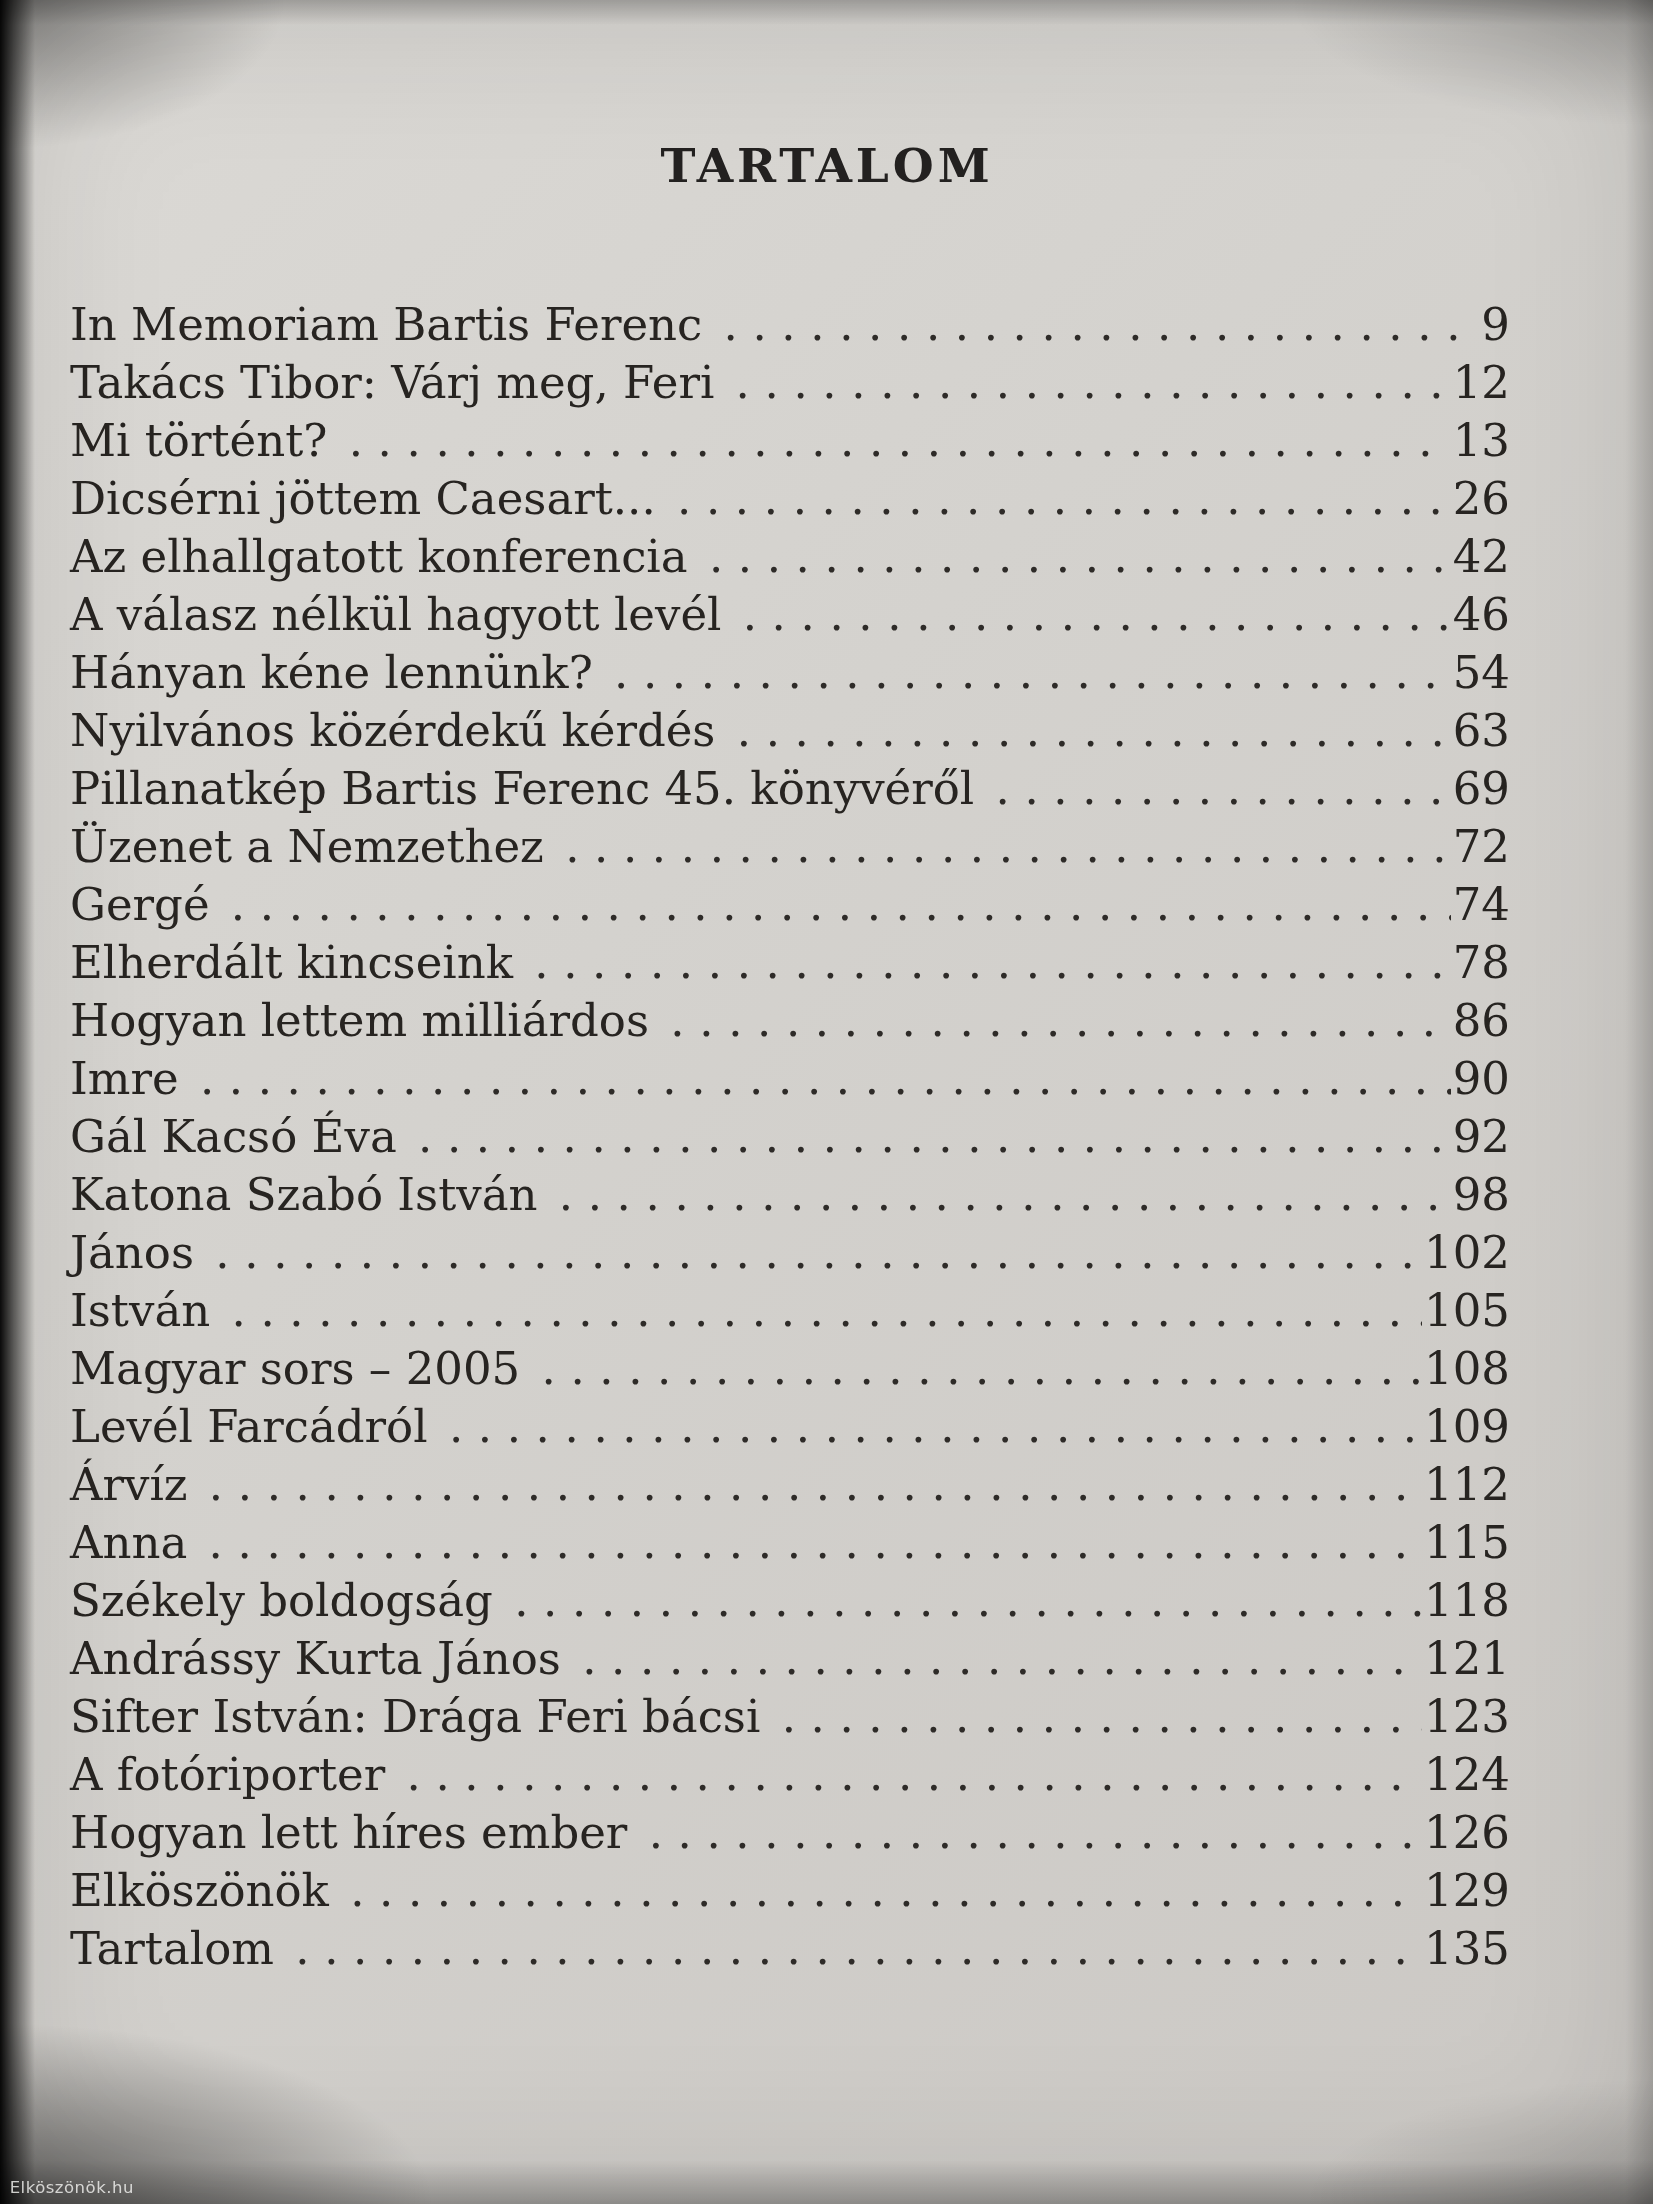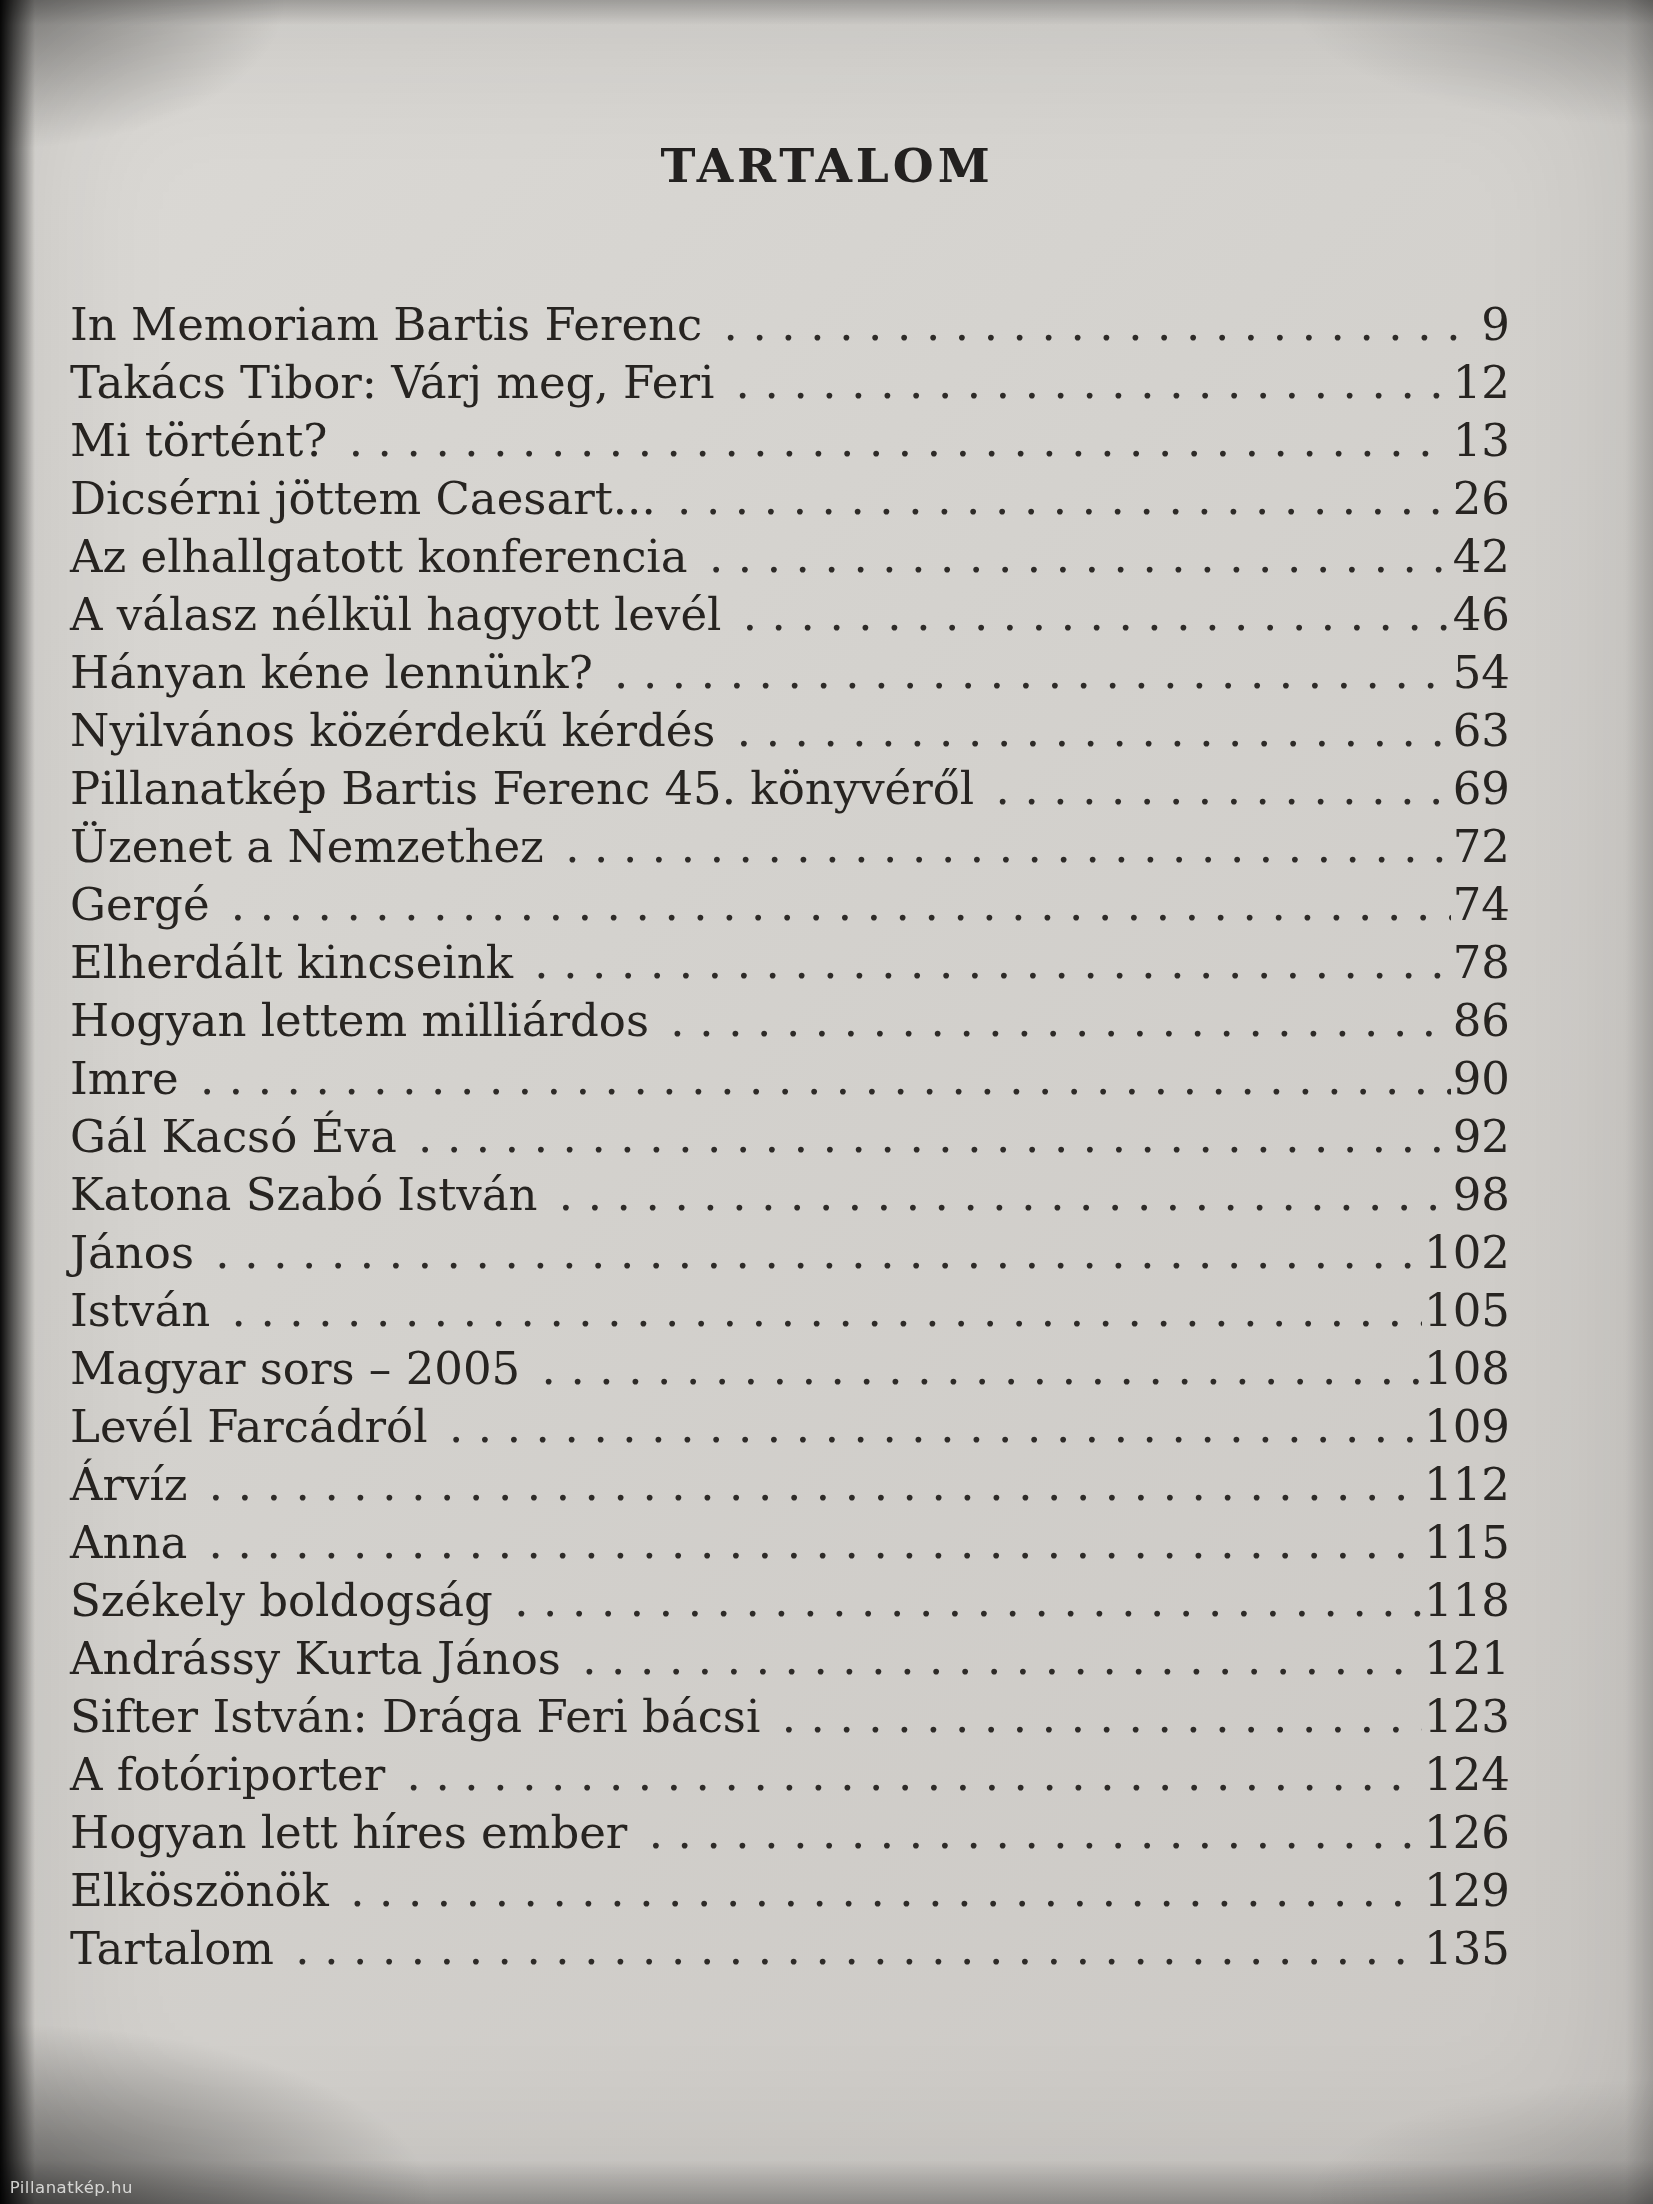--- a/index.html
+++ b/index.html
@@ -229,14 +229,14 @@
       </div>
       <div class="toc-row">
         <span class="toc-label">Tartalom</span>
         <span class="dots"></span>
         <span class="toc-page">135</span>
       </div>
     </div>
 </div>
 
 <div class="scan-overlay"></div>
-<div class="watermark">Pillanatkép.hu</div>
+<div class="watermark">Elköszönök.hu</div>
 
 
 </body></html>

